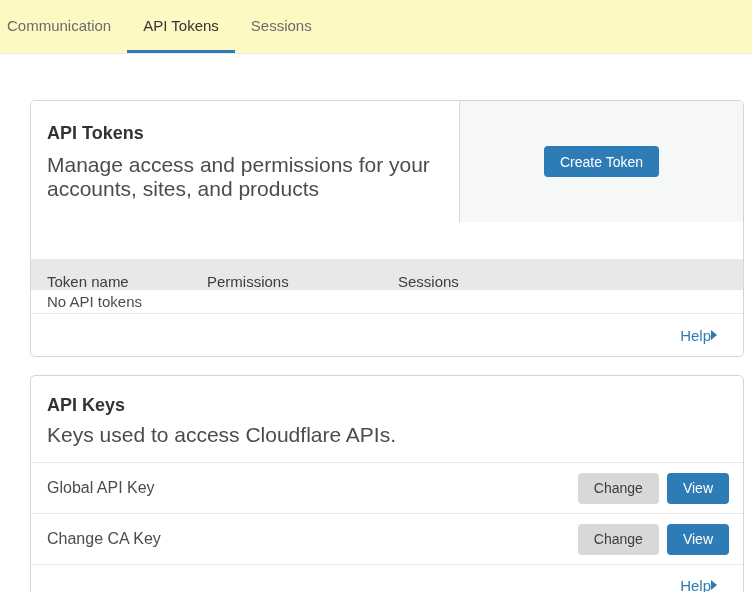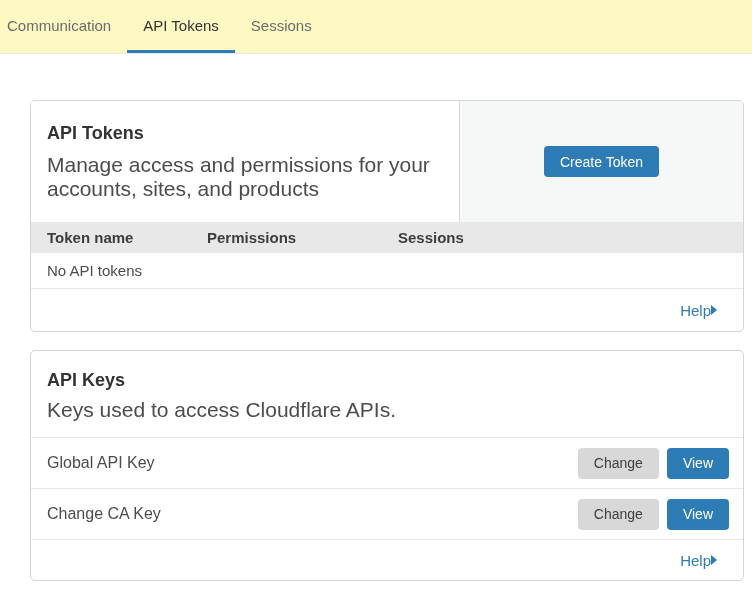--- a/index.html
+++ b/index.html
@@ -87,36 +87,37 @@
     border-radius: 4px;
     cursor: pointer;
     line-height: 1;
   }
   .btn-primary { background: #2e7cb5; color: #ffffff; }
   .btn-secondary { background: #d8d8d8; color: #3d3d3d; margin-left: 32px; }
 
   
   .table-header {
     display: flex;
-    align-items: center;
+    align-items: flex-end;
     height: 31px;
     background: #e8e8e8;
     font-size: 15px;
-    font-weight: bold;
+    font-weight: normal;
     color: #3d3d3d;
+    margin-top: 37px;
   }
   .th-token { width: 176px; padding-left: 16px; }
   .th-permissions { width: 191px; }
   .th-resources { width: 193px; }
   .th-status { flex: 1; }
 
   .empty-row {
     display: flex;
     align-items: center;
-    height: 36px;
+    height: 24px;
     padding-left: 16px;
     font-size: 15px;
     color: #4c4c4c;
     border-bottom: 1px solid #e8e8e8;
   }
 
   .card-footer {
     display: flex;
     align-items: center;
     justify-content: flex-end;

